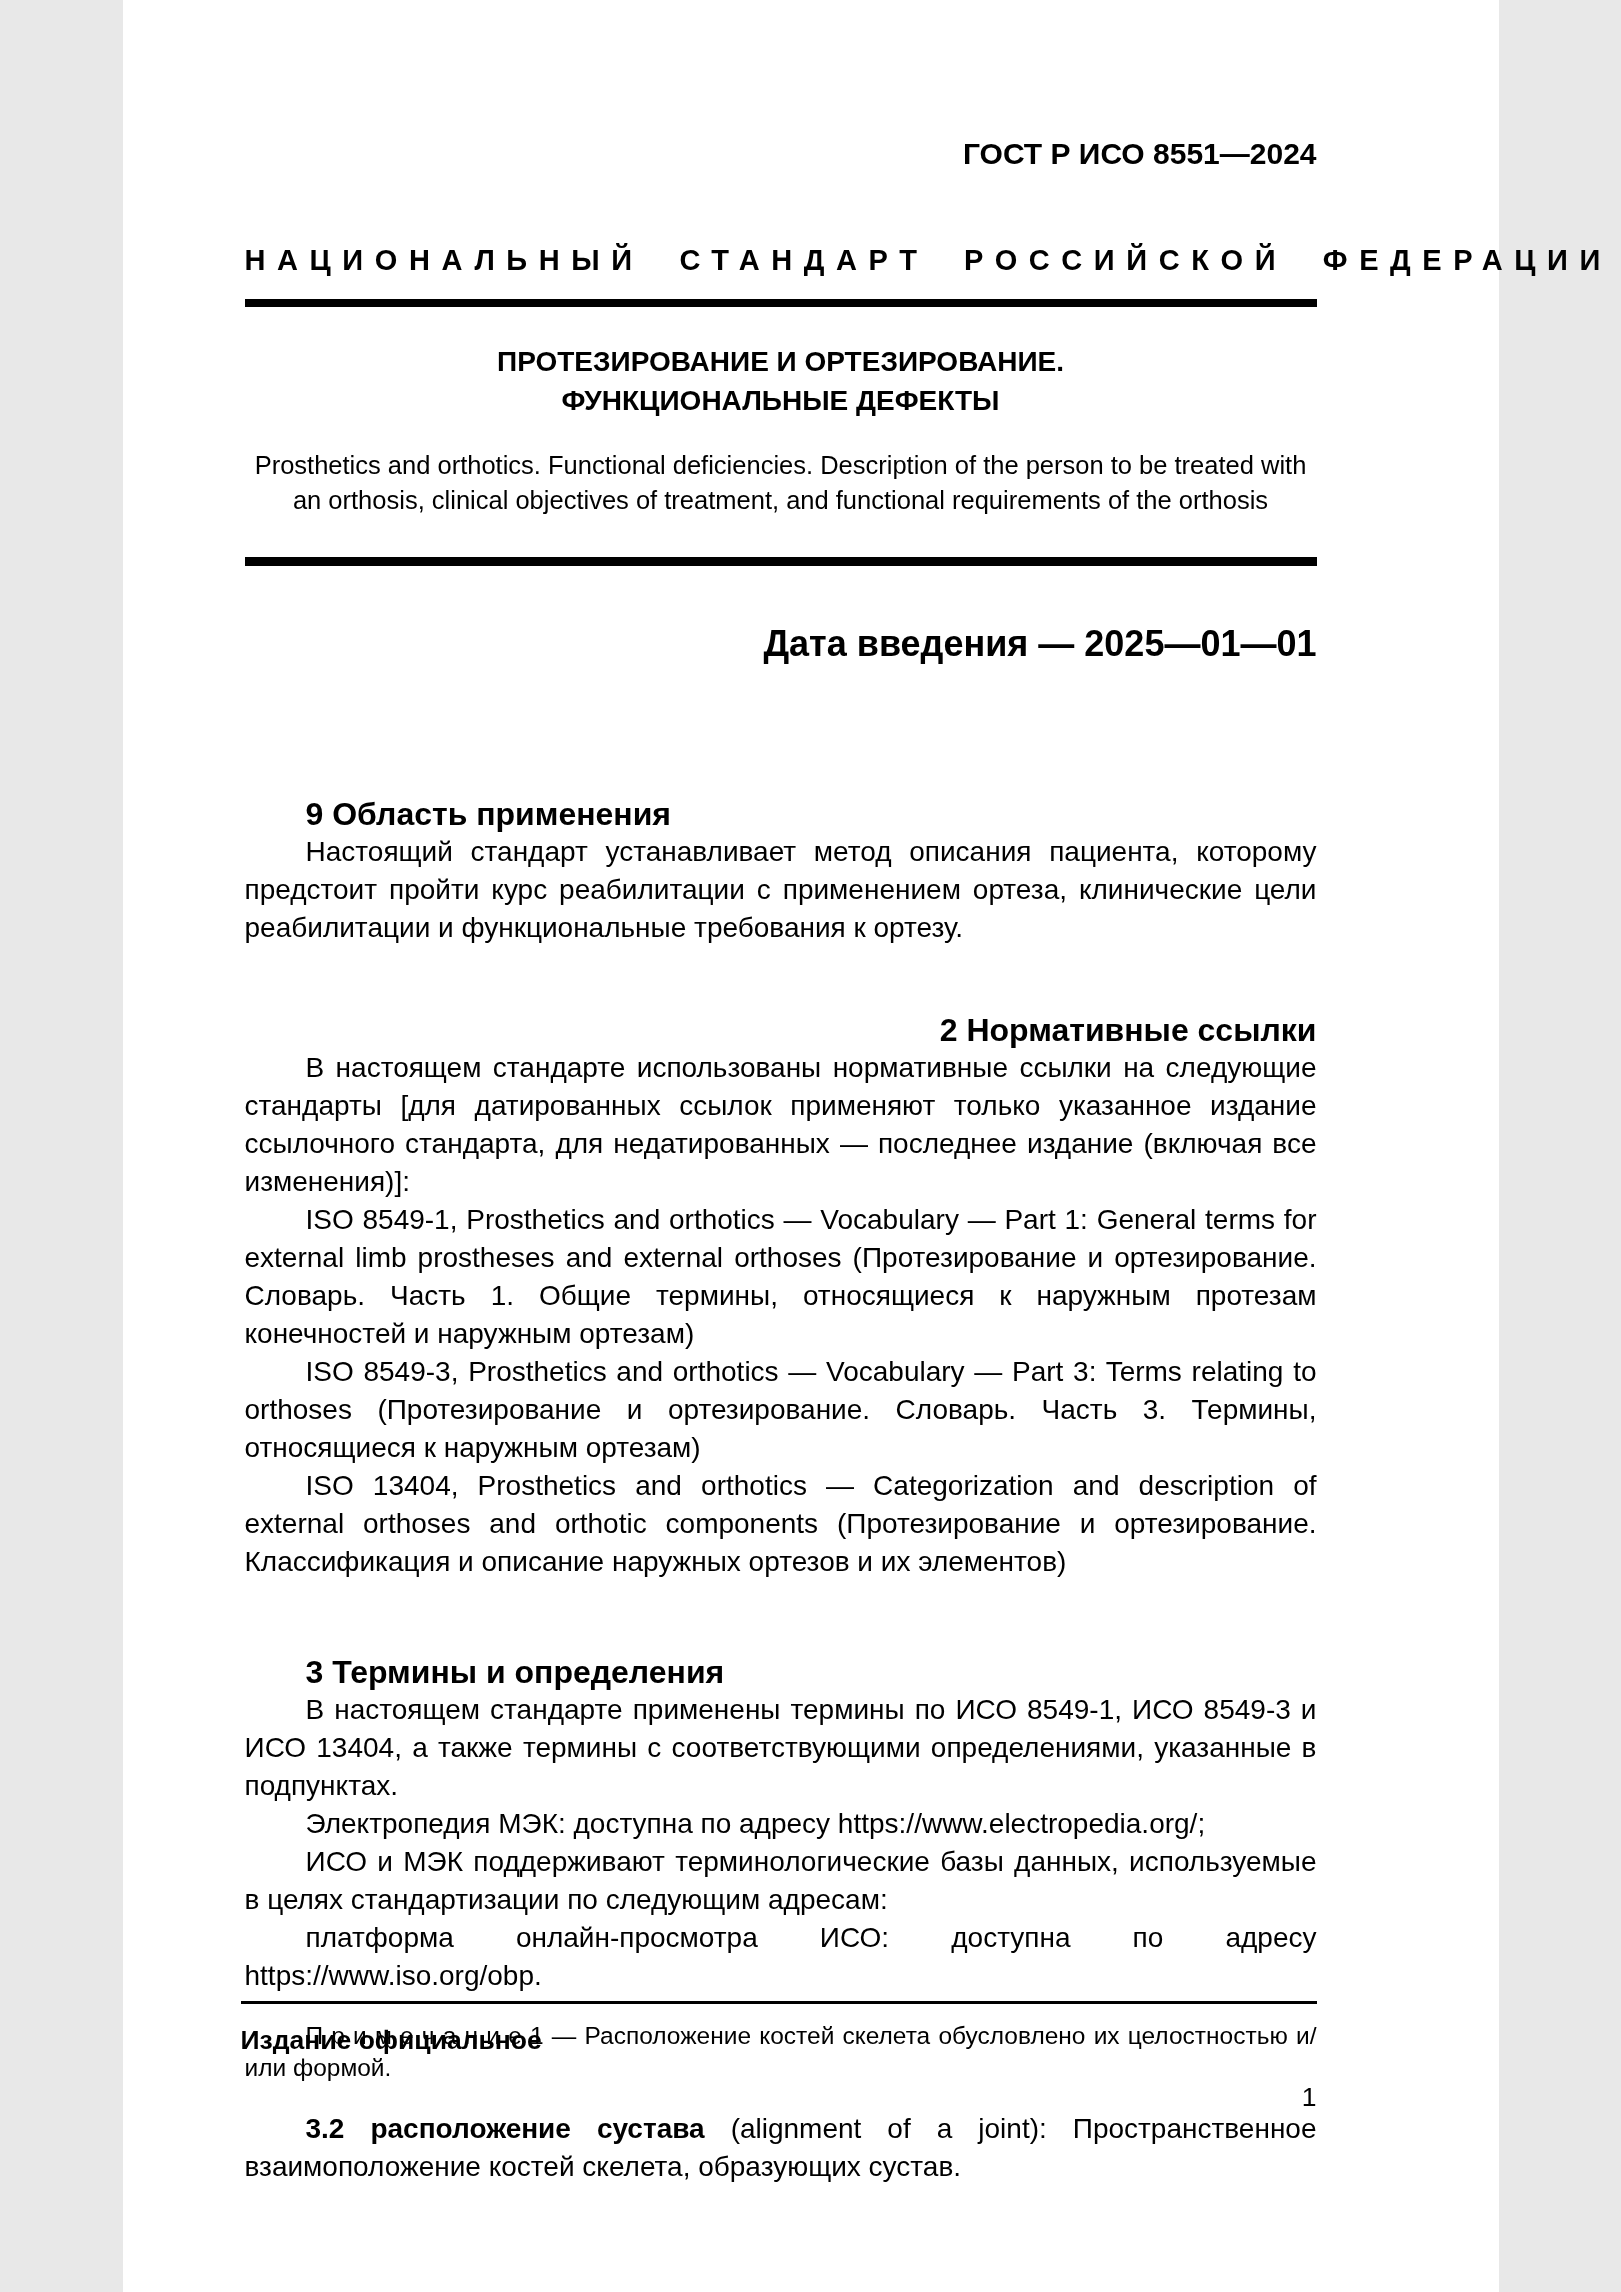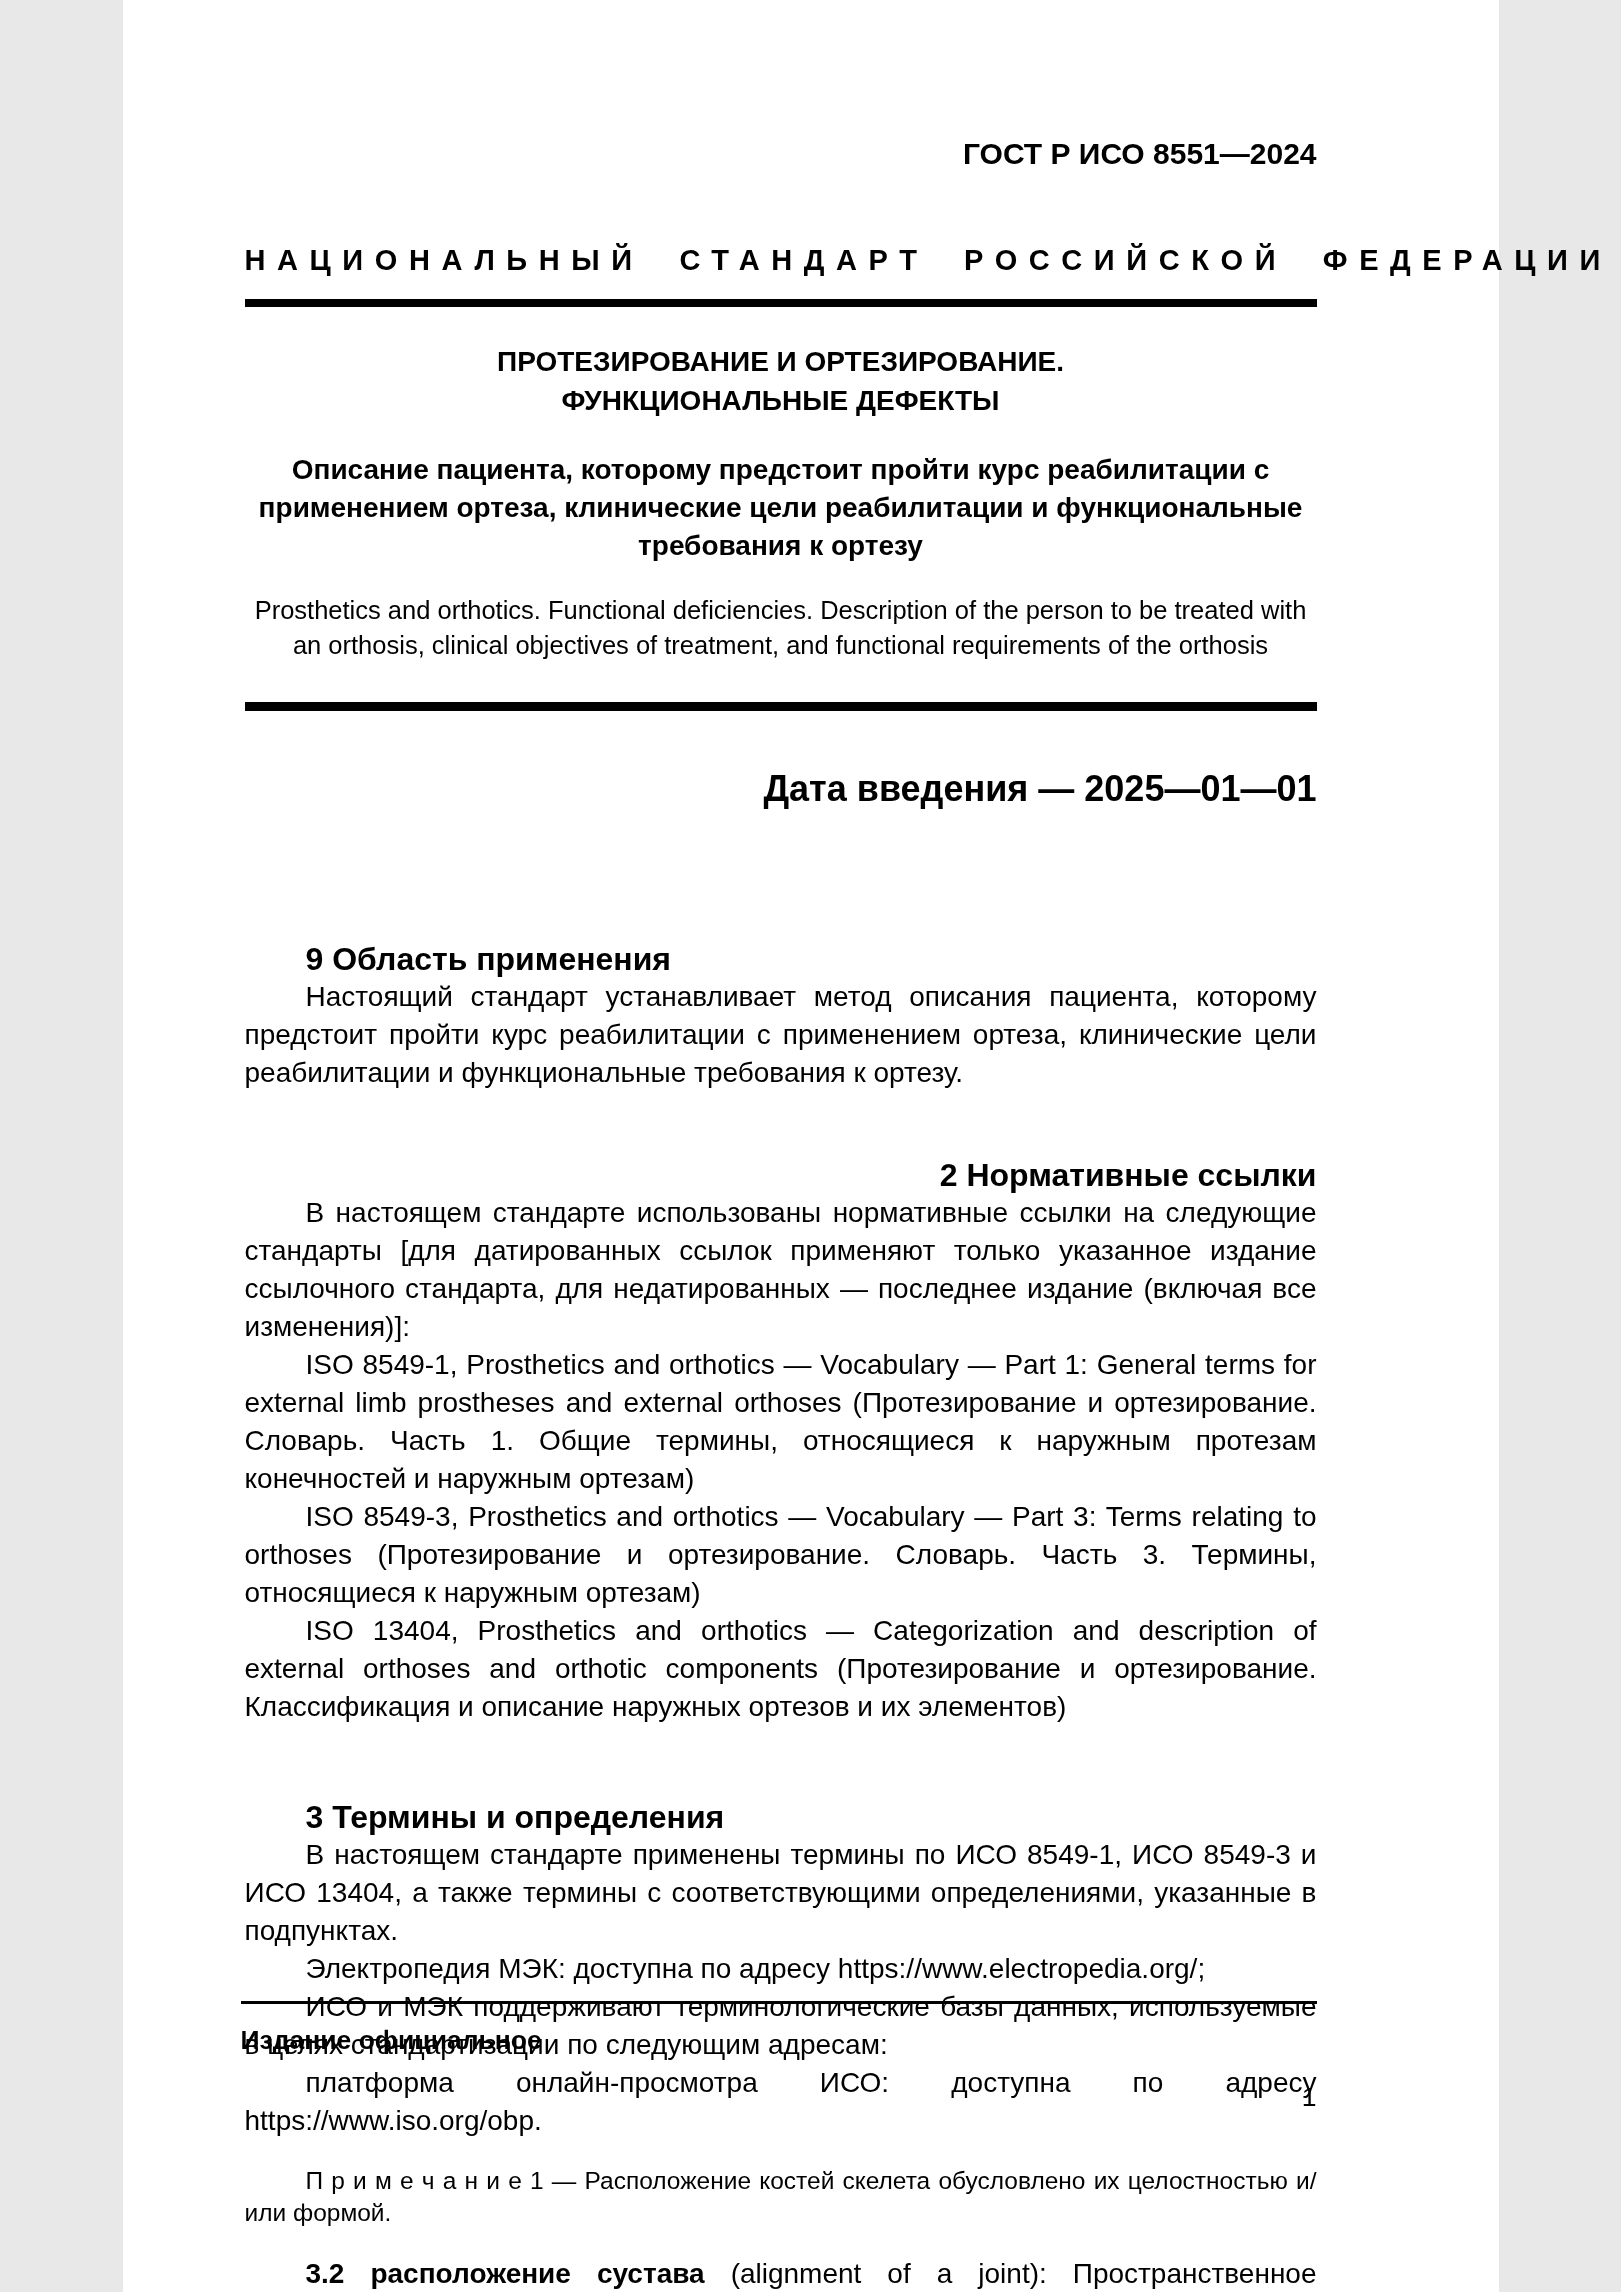--- a/index.html
+++ b/index.html
@@ -109,21 +109,20 @@
 
   <div class="federal-header">НАЦИОНАЛЬНЫЙ СТАНДАРТ РОССИЙСКОЙ ФЕДЕРАЦИИ</div>
 
   <div class="rule-thick"></div>
 
   <div class="title-block">
     <div class="title-main">
       <div>ПРОТЕЗИРОВАНИЕ И ОРТЕЗИРОВАНИЕ.</div>
       <div>ФУНКЦИОНАЛЬНЫЕ ДЕФЕКТЫ</div>
     </div>
-    <div class="subtitle-ru">Описание пациента, которому предстоит пройти курс реабилитации с применением ортеза, клинические цели реабилитации и функциональные требования к ортезу</div>
     <div class="subtitle-en">Prosthetics and orthotics. Functional deficiencies. Description of the person to be treated with an orthosis, clinical objectives of treatment, and functional requirements of the orthosis</div>
   </div>
 
   <div class="rule-thick second"></div>
 
   <div class="effective-date">Дата введения — 2025—01—01</div>
 
   <div class="section-title st-1">9  Область применения</div>
   <p class="body first">Настоящий стандарт устанавливает метод описания пациента, которому предстоит пройти курс реабилитации с применением ортеза, клинические цели реабилитации и функциональные требования к ортезу.</p>
 

